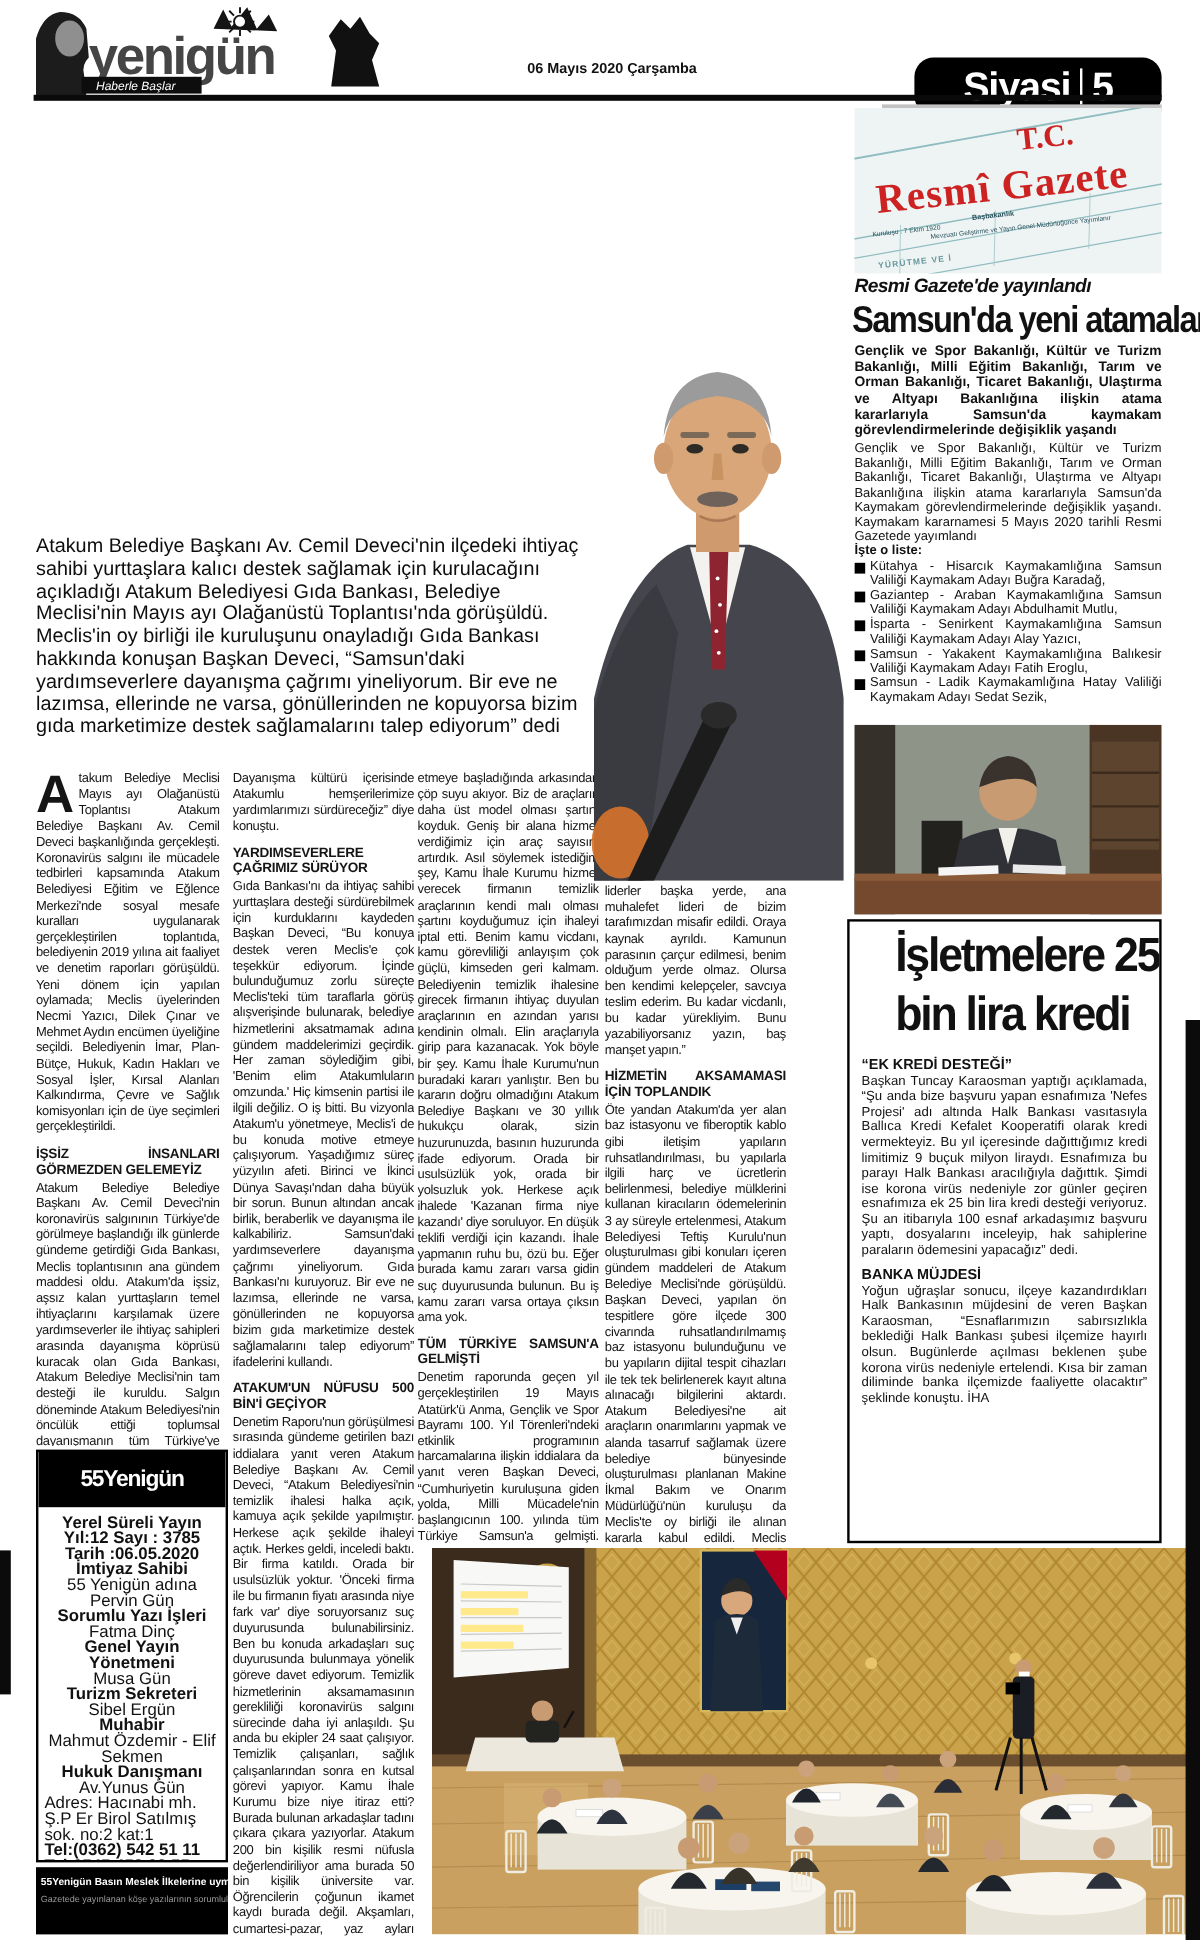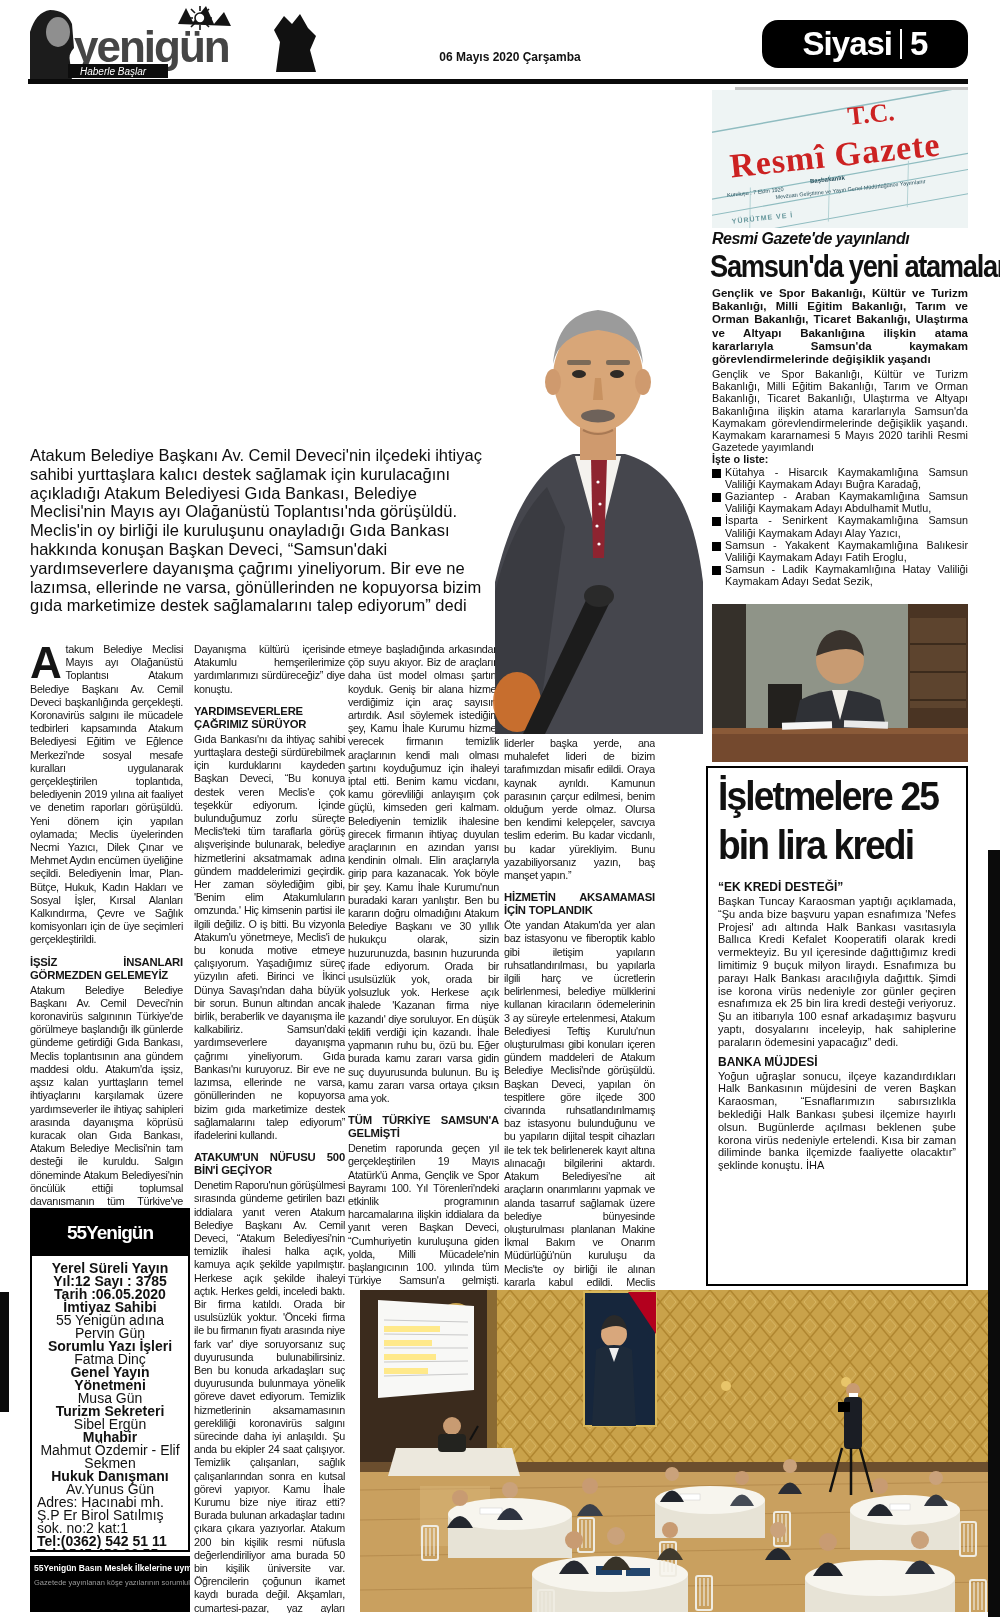--- a/index.html
+++ b/index.html
@@ -2,21 +2,21 @@
 <html><head>
 <meta charset="utf-8">
 <style>
   html,body{margin:0;padding:0;}
   body{width:1000px;height:1617px;position:relative;background:#fff;
        font-family:"Liberation Sans", sans-serif;color:#111;overflow:hidden;}
   .abs{position:absolute;}
   
   .date{font-size:12px;font-weight:bold;text-align:center;}
   .badge{background:#000;color:#fff;border-radius:16px;display:flex;align-items:center;
-         justify-content:center;font-weight:bold;font-size:33px;letter-spacing:-1px;}
+         justify-content:center;font-weight:bold;font-size:33px;letter-spacing:-1px;margin-top:28px;}
   .badge .sep{width:2px;height:30px;background:#fff;margin:0 8px;}
   .rule{background:#0a0a0a;}
   .grayrule{background:#c2c2c2;}
   
   .hl{font-weight:bold;line-height:113px;white-space:nowrap;}
   .hl span{display:inline-block;transform-origin:left center;font-size:121px;
            letter-spacing:-5px;color:#000;}
   .hl .l1{transform:scaleX(1.03);}
   .hl .l2{transform:scaleX(0.88);}
   .hl .l3{transform:scaleX(0.86);}
@@ -33,21 +33,21 @@
   .sidehead{font-weight:bold;white-space:nowrap;}
   .sidehead span{display:inline-block;transform:scaleX(0.88);transform-origin:left center;
         font-size:31px;letter-spacing:-1.5px;}
   .sidelead{font-size:11.5px;line-height:13.2px;font-weight:bold;text-align:justify;}
   .sidebody{font-size:10.8px;line-height:12.2px;text-align:justify;overflow:hidden;}
   .sidebody .intro{font-weight:bold;}
   .bullet{position:relative;padding-left:13px;}
   .bullet::before{content:"";position:absolute;left:0;top:3px;width:9px;height:9px;background:#000;}
   
   .creditbox{border:2px solid #000;background:#fff;overflow:hidden;padding:8px 10px;box-sizing:border-box;}
-  .credithead{font-weight:bold;line-height:40px;white-space:nowrap;}
+  .credithead{font-weight:bold;line-height:40px;white-space:nowrap;margin-left:28px;}
   .credithead span{display:inline-block;transform:scaleX(0.93);transform-origin:left center;
         font-size:40px;letter-spacing:-2px;}
   .creditlead{font-size:13px;line-height:15px;font-weight:bold;text-align:justify;margin-top:8px;}
   .creditsub{font-size:12px;font-weight:bold;margin:6px 0 1px 0;}
   .creditp{font-size:11px;line-height:12.8px;text-align:justify;margin:0;}
   
   .imprint{border:2px solid #000;box-sizing:border-box;background:#fff;overflow:hidden;}
   .imprint .head{background:#000;color:#fff;height:46px;display:flex;align-items:center;
         justify-content:center;font-weight:bold;font-size:19px;letter-spacing:-1px;}
   .imprint .lines{padding:6px 5px;font-size:14px;line-height:13px;text-align:center;}

